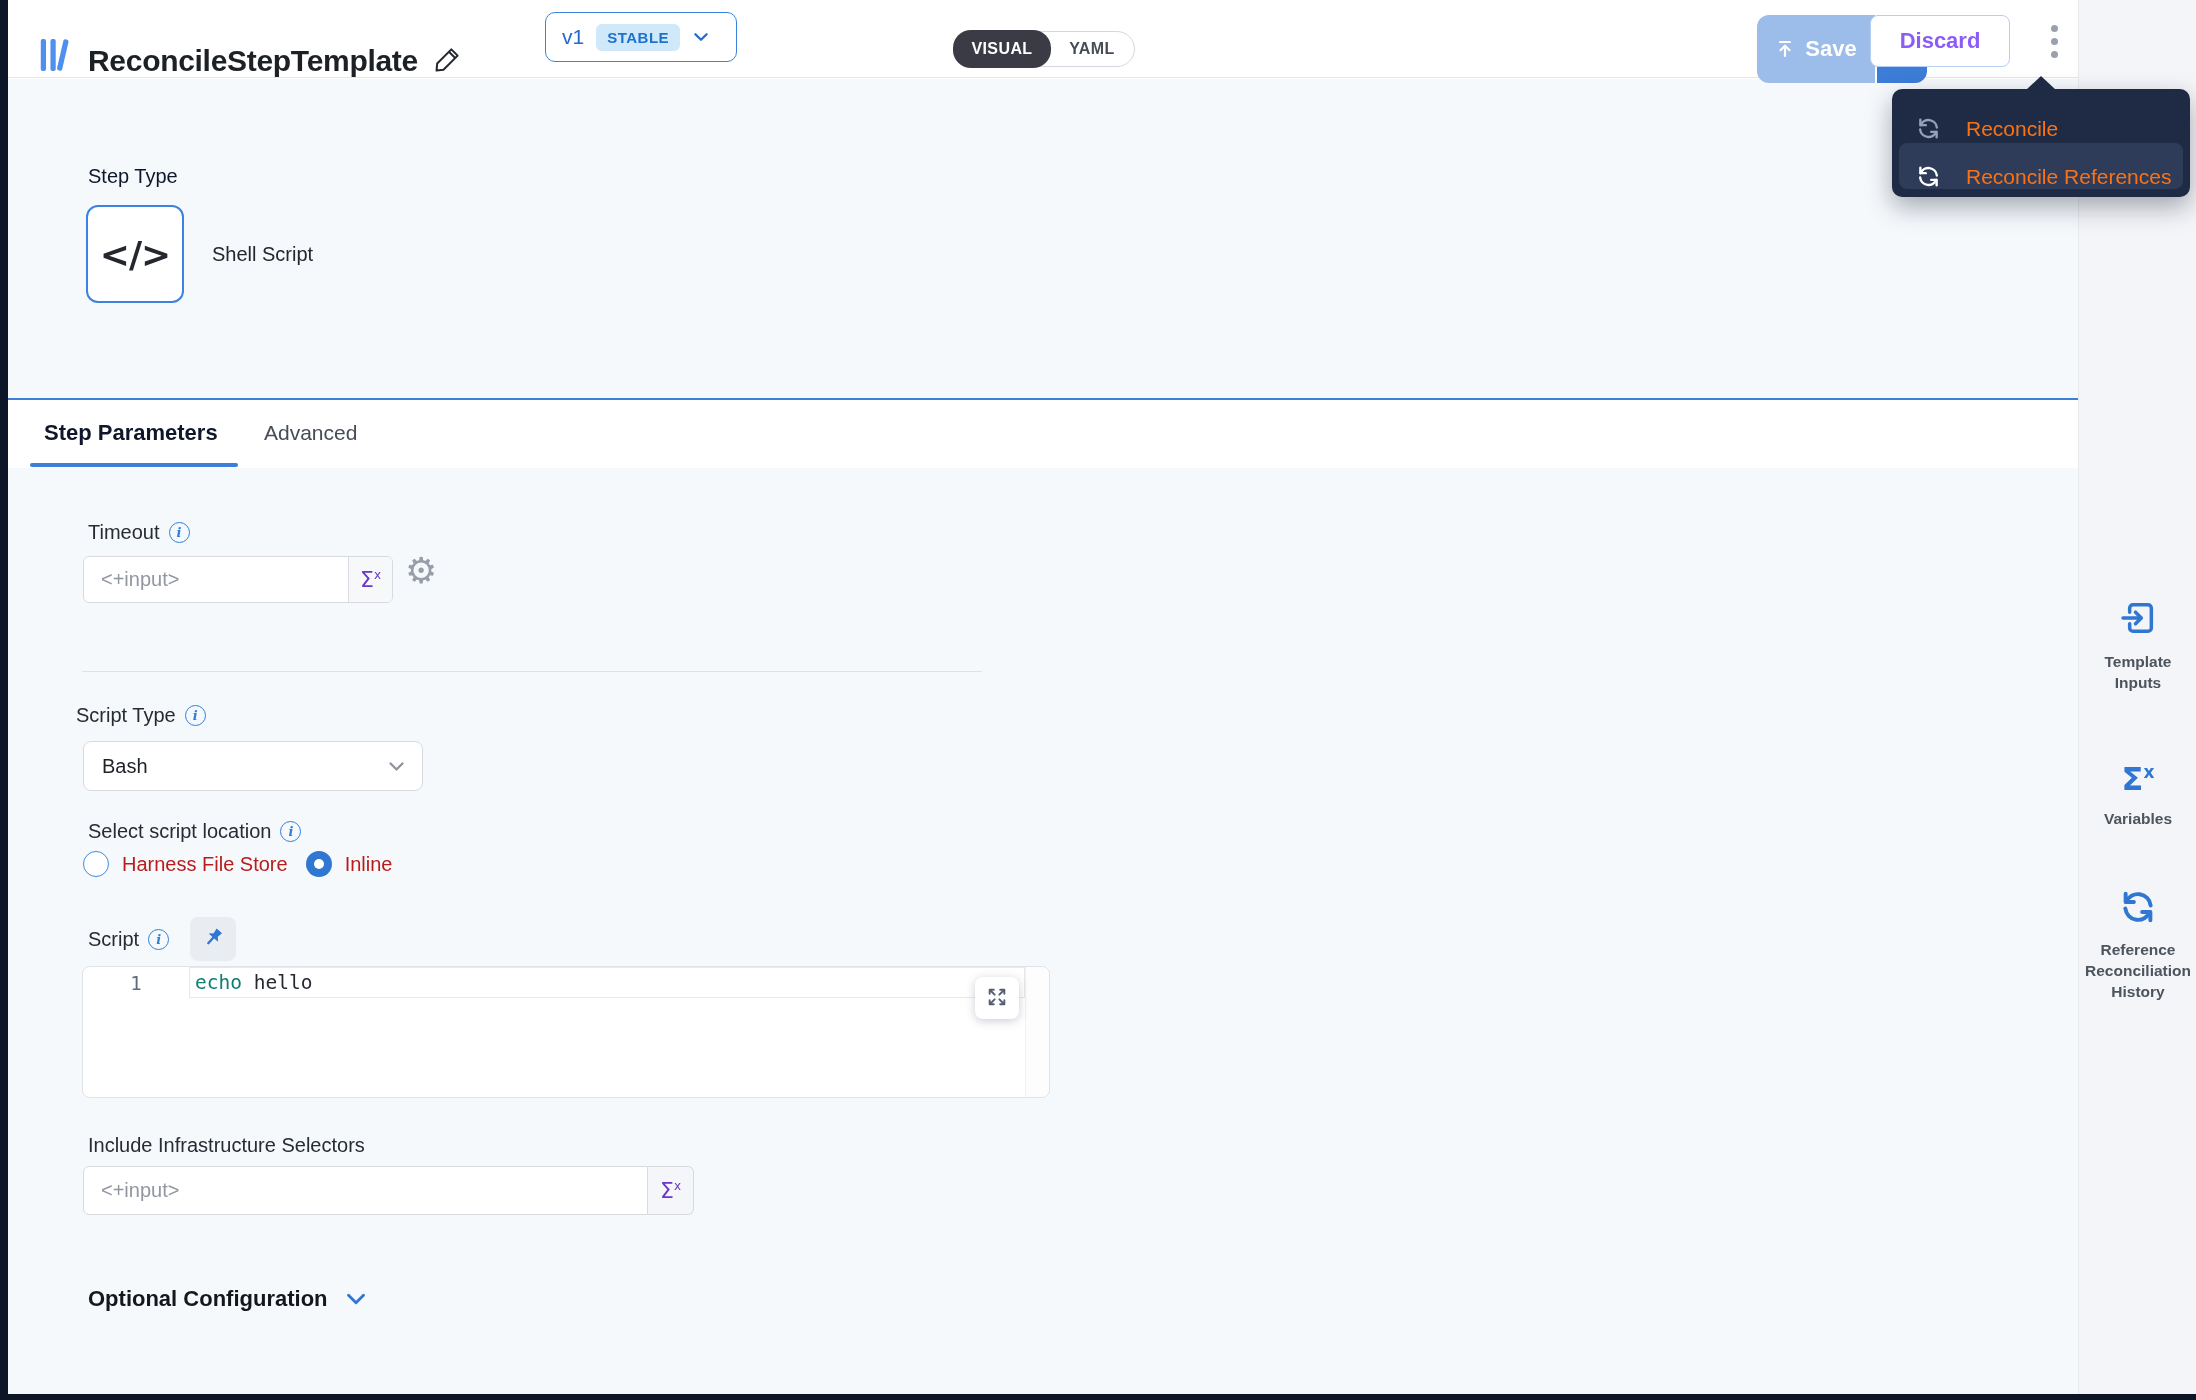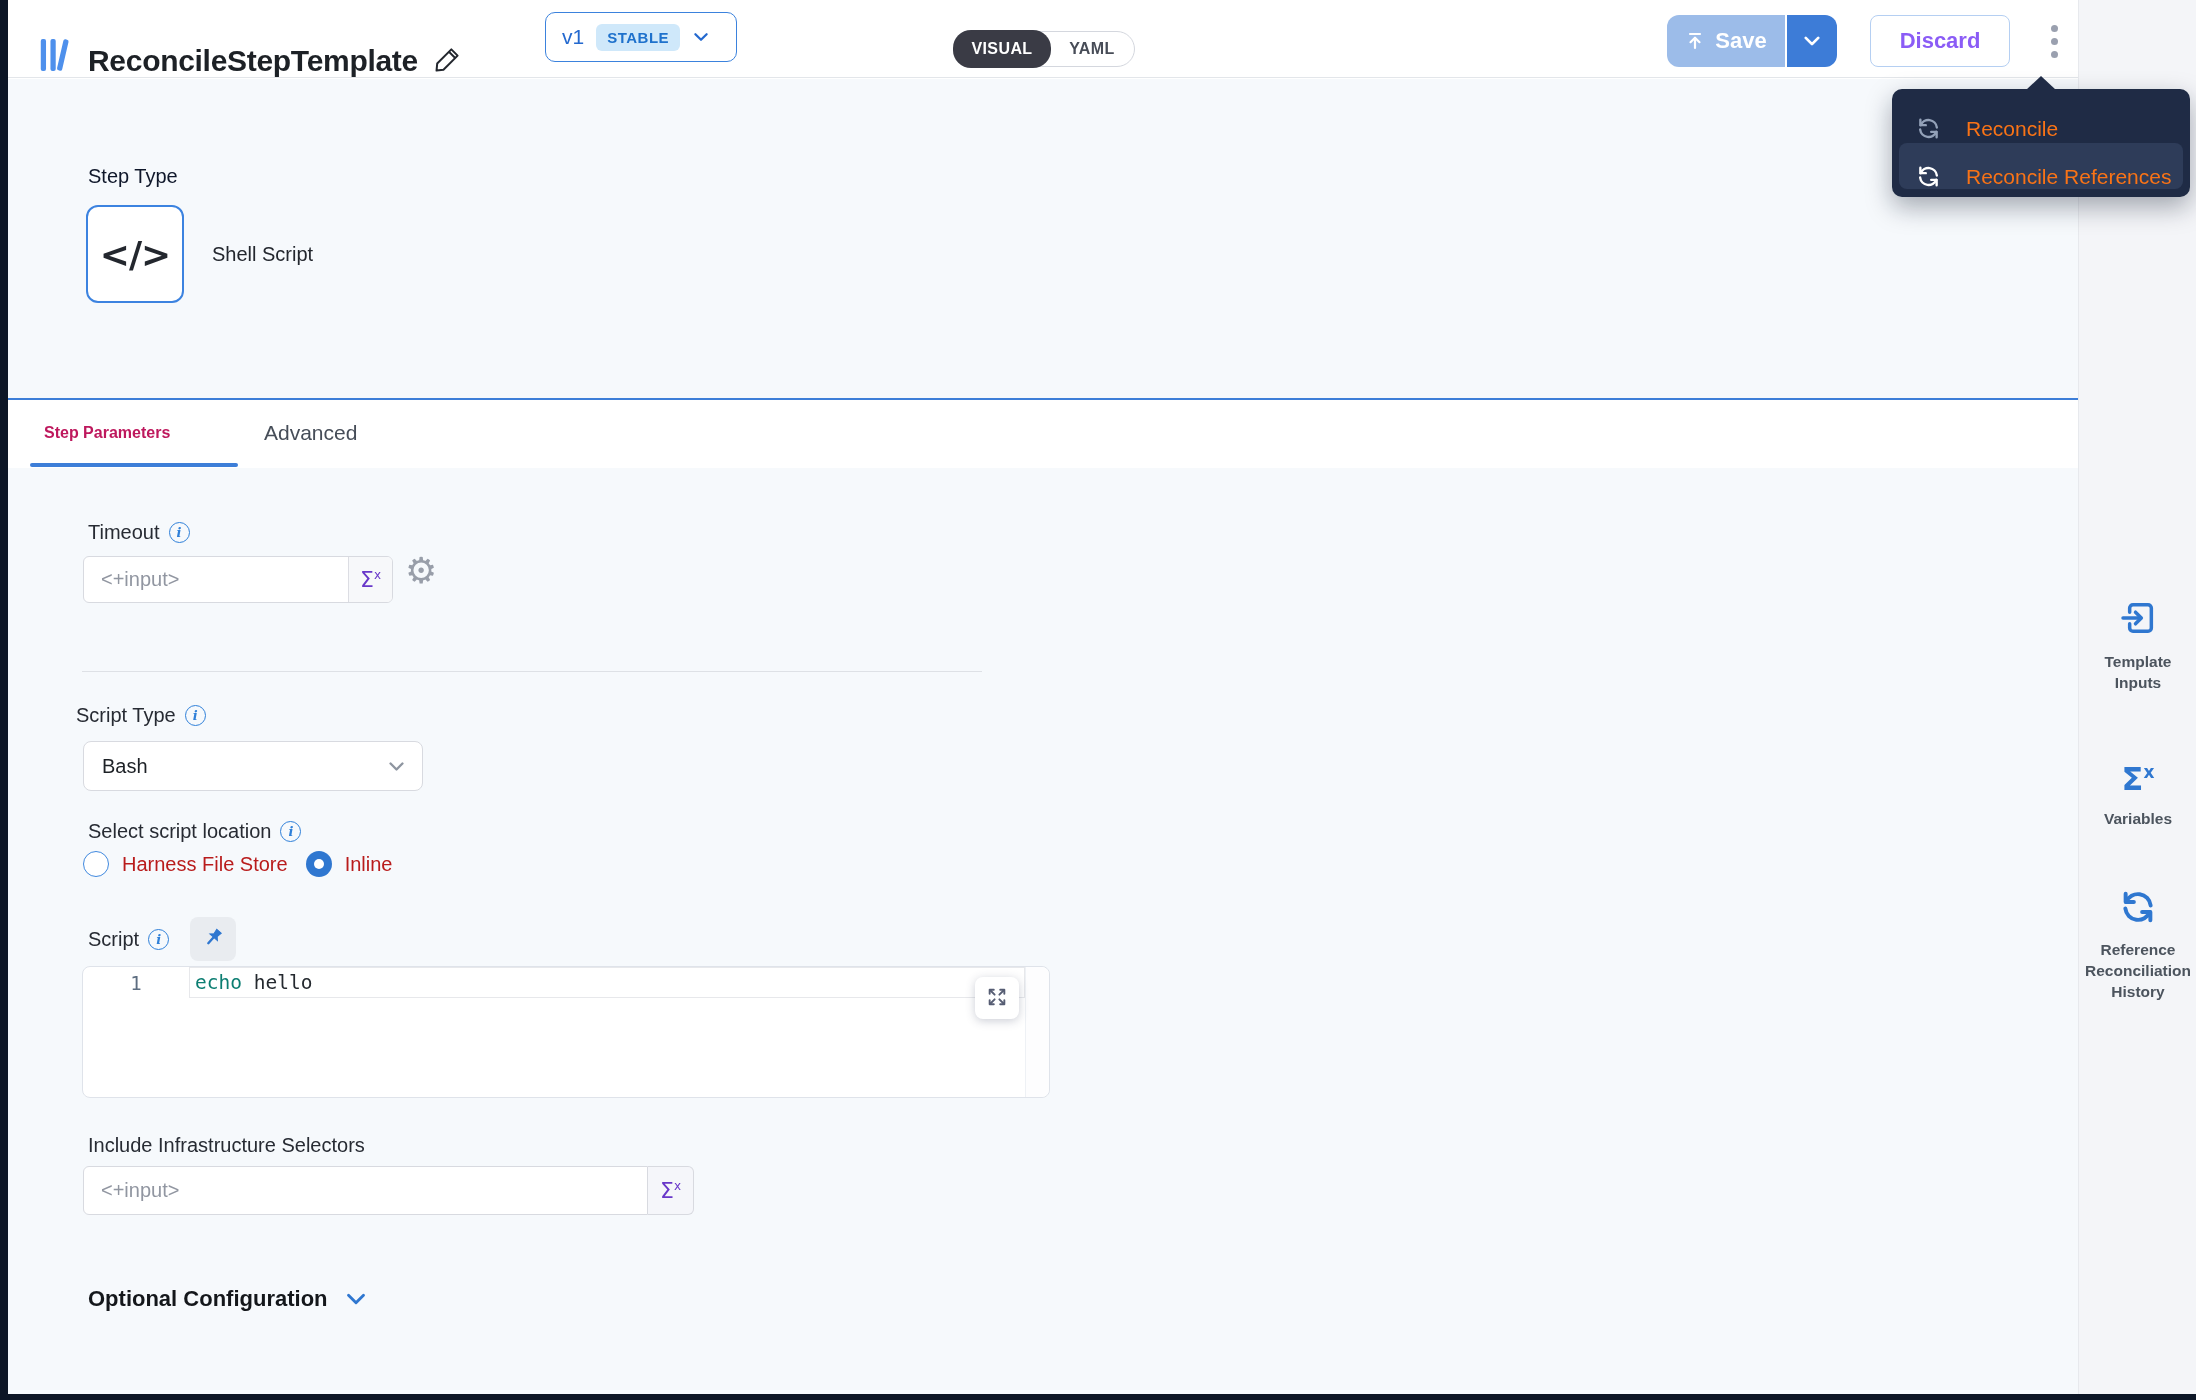--- a/index.html
+++ b/index.html
@@ -22,21 +22,21 @@
 
   .version-select { position:absolute; left:537px; top:12px; height:50px; min-width:192px; border:1.5px solid #3b82dd; border-radius:10px; background:#fff; display:flex; align-items:center; gap:12px; padding:0 16px; cursor:pointer; }
   .version-label { font-size:21px; color:#2469cf; font-weight:500; }
   .version-badge { font-size:15px; font-weight:700; color:#1e71cc; background:#cfe8fa; padding:5px 11px; border-radius:6px; letter-spacing:0.5px; }
 
   .mode-toggle { position:absolute; left:945px; top:31px; height:36px; display:flex; align-items:center; background:#fff; border:1px solid #d4d7de; border-radius:19px; }
   .mode-seg { height:36px; display:flex; align-items:center; justify-content:center; font-size:16px; font-weight:700; letter-spacing:0.4px; cursor:pointer; }
   .mode-seg.sel { width:98px; background:#3a3b45; color:#fff; border-radius:18px; margin:-1px; height:38px; }
   .mode-seg.unsel { width:84px; color:#474c57; }
 
-  .save-split { position:absolute; left:1659px; top:15px; height:52px; display:flex; border-radius:12px; overflow:hidden; cursor:pointer; }
+  .save-split { position:absolute; left:1749px; top:15px; height:68px; display:flex; border-radius:12px; overflow:hidden; cursor:pointer; }
   .save-main { width:118px; background:#9cbce9; color:#fff; font-size:22px; font-weight:700; display:flex; align-items:center; justify-content:center; gap:10px; }
   .save-sep  { width:2px; background:rgba(255,255,255,0.9); }
   .save-caret{ width:50px; background:#3d7cd7; display:flex; align-items:center; justify-content:center; }
 
   .discard-btn { position:absolute; left:1862px; top:15px; width:140px; height:52px; background:#fff; border:1.5px solid #b5cff2; border-radius:8px; color:#8b5cf6; font-size:22px; font-weight:700; display:flex; align-items:center; justify-content:center; cursor:pointer; }
 
   .kebab-btn { position:absolute; left:2028px; top:18px; width:36px; height:46px; display:flex; flex-direction:column; align-items:center; justify-content:center; gap:6px; background:none; border:none; cursor:pointer; }
   .kebab-btn i { width:7px; height:7px; border-radius:50%; background:#9aa0af; }
 
   
@@ -46,21 +46,21 @@
   .band-content  { position:absolute; left:0; top:468px; width:100%; height:926px; background:#f6f9fc; }
 
   
   .steptype-label { position:absolute; left:80px; top:165px; font-size:20px; font-weight:500; color:#0f172a;text-align:center; }
   .steptype-box { position:absolute; left:78px; top:205px; width:98px; height:98px; background:#fff; border:2px solid #3c83e0; border-radius:12px; display:flex; align-items:center; justify-content:center; cursor:pointer; }
   .code-glyph { font-size:36px; font-weight:800; color:#23272e; letter-spacing:-1px; font-family:"DejaVu Sans",sans-serif; }
   .steptype-value { position:absolute; left:204px; top:205px; height:98px; display:flex; align-items:center; font-size:20px; font-weight:500; color:#23272e; }
 
   
   .tab { position:absolute; top:400px; height:66px; display:flex; align-items:center; cursor:pointer; }
-  .tab-1 { left:36px; font-size:16px; font-weight:700; color:#be185d; }
+  .tab-1 { left:36px; font-size:22px; font-weight:700; color:#0f172a; }
   .tab-2 { left:256px; font-size:21px; font-weight:400; color:#464d58; }
   .tab-underline { position:absolute; left:22px; top:463px; width:208px; height:4px; background:#3d7ed8; border-radius:2px; }
 
   
   .f-label { position:absolute; display:flex; align-items:center; gap:9px; font-size:20px; font-weight:500; color:#272b33; }
   .info-icon { width:21px; height:21px; border:1.6px solid #2f80d9; border-radius:50%; color:#2f80d9; font-size:13px; font-weight:700; font-style:italic; display:flex; align-items:center; justify-content:center; font-family:"DejaVu Serif",serif; }
 
   .text-field { position:absolute; background:#fff; border:1px solid #d8dae0; border-radius:6px; display:flex; align-items:stretch; overflow:hidden; }
   .ph { flex:1; display:flex; align-items:center; padding-left:17px; font-size:20px; color:#9196a1; }
   .sigma-seg { width:44px; border-left:1px solid #dcdde3; background:#f7f8fa; display:flex; align-items:center; justify-content:center; cursor:pointer; }

